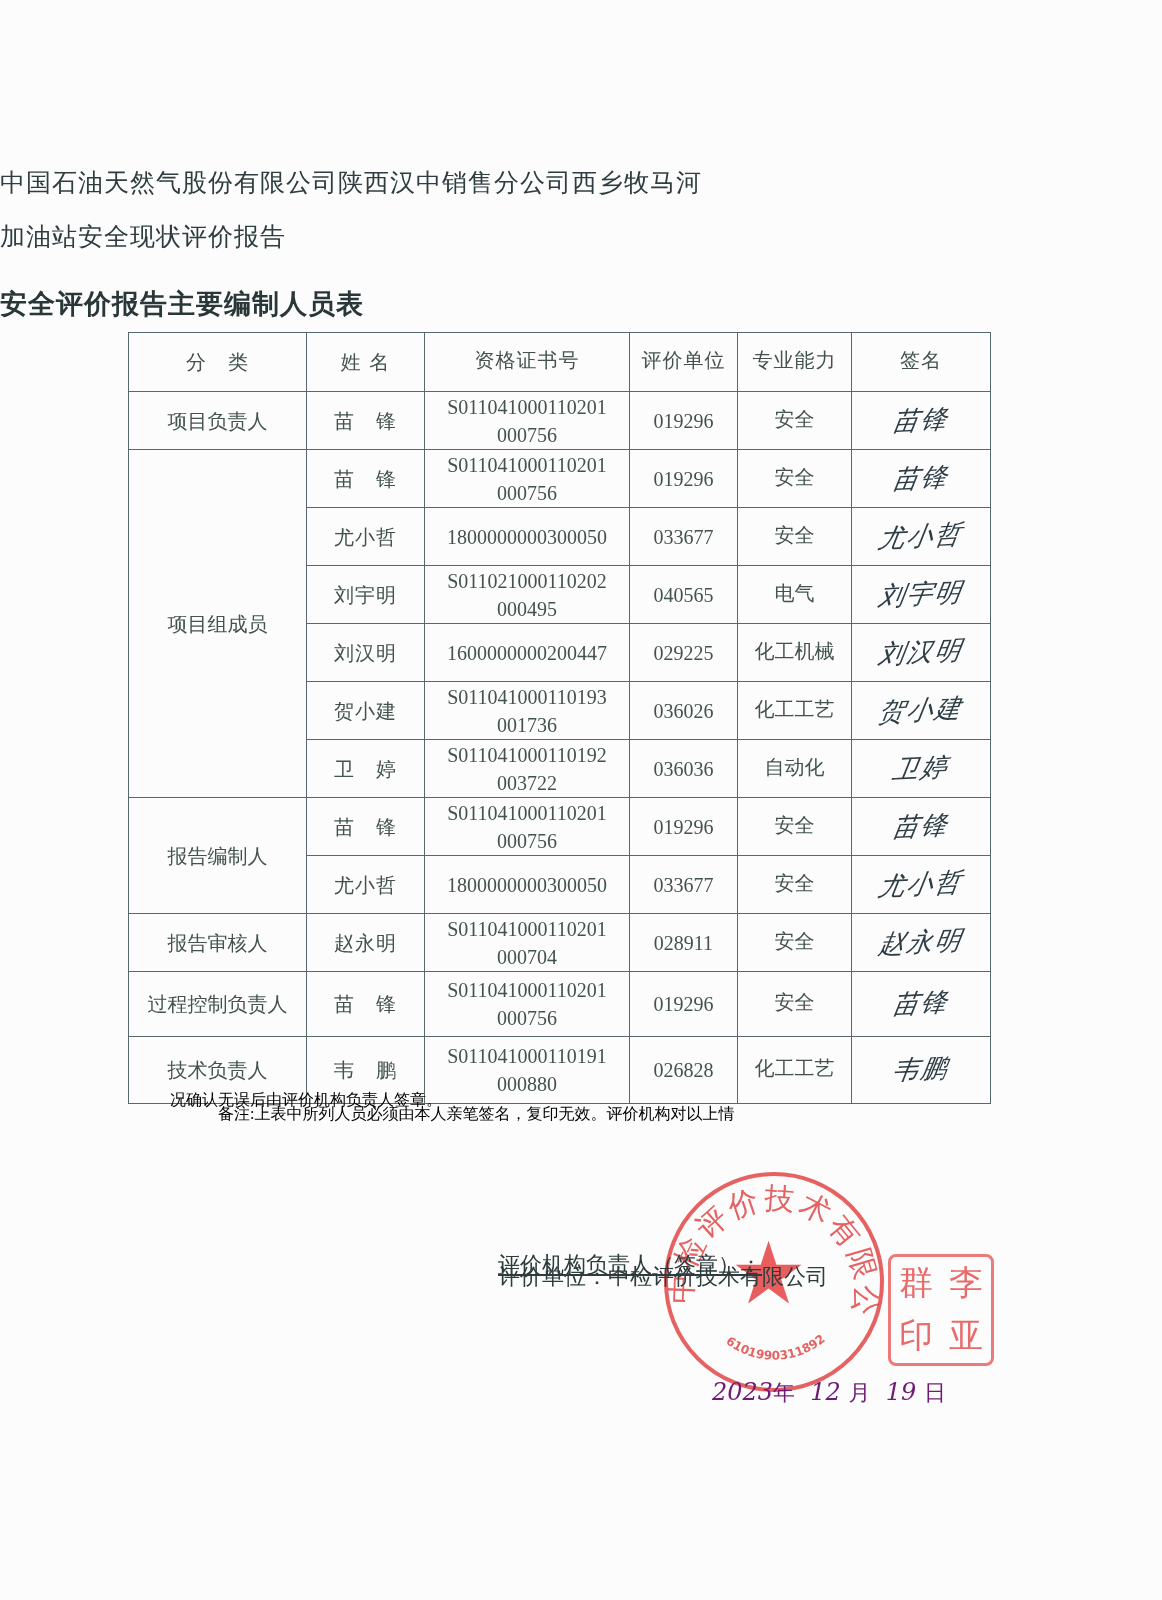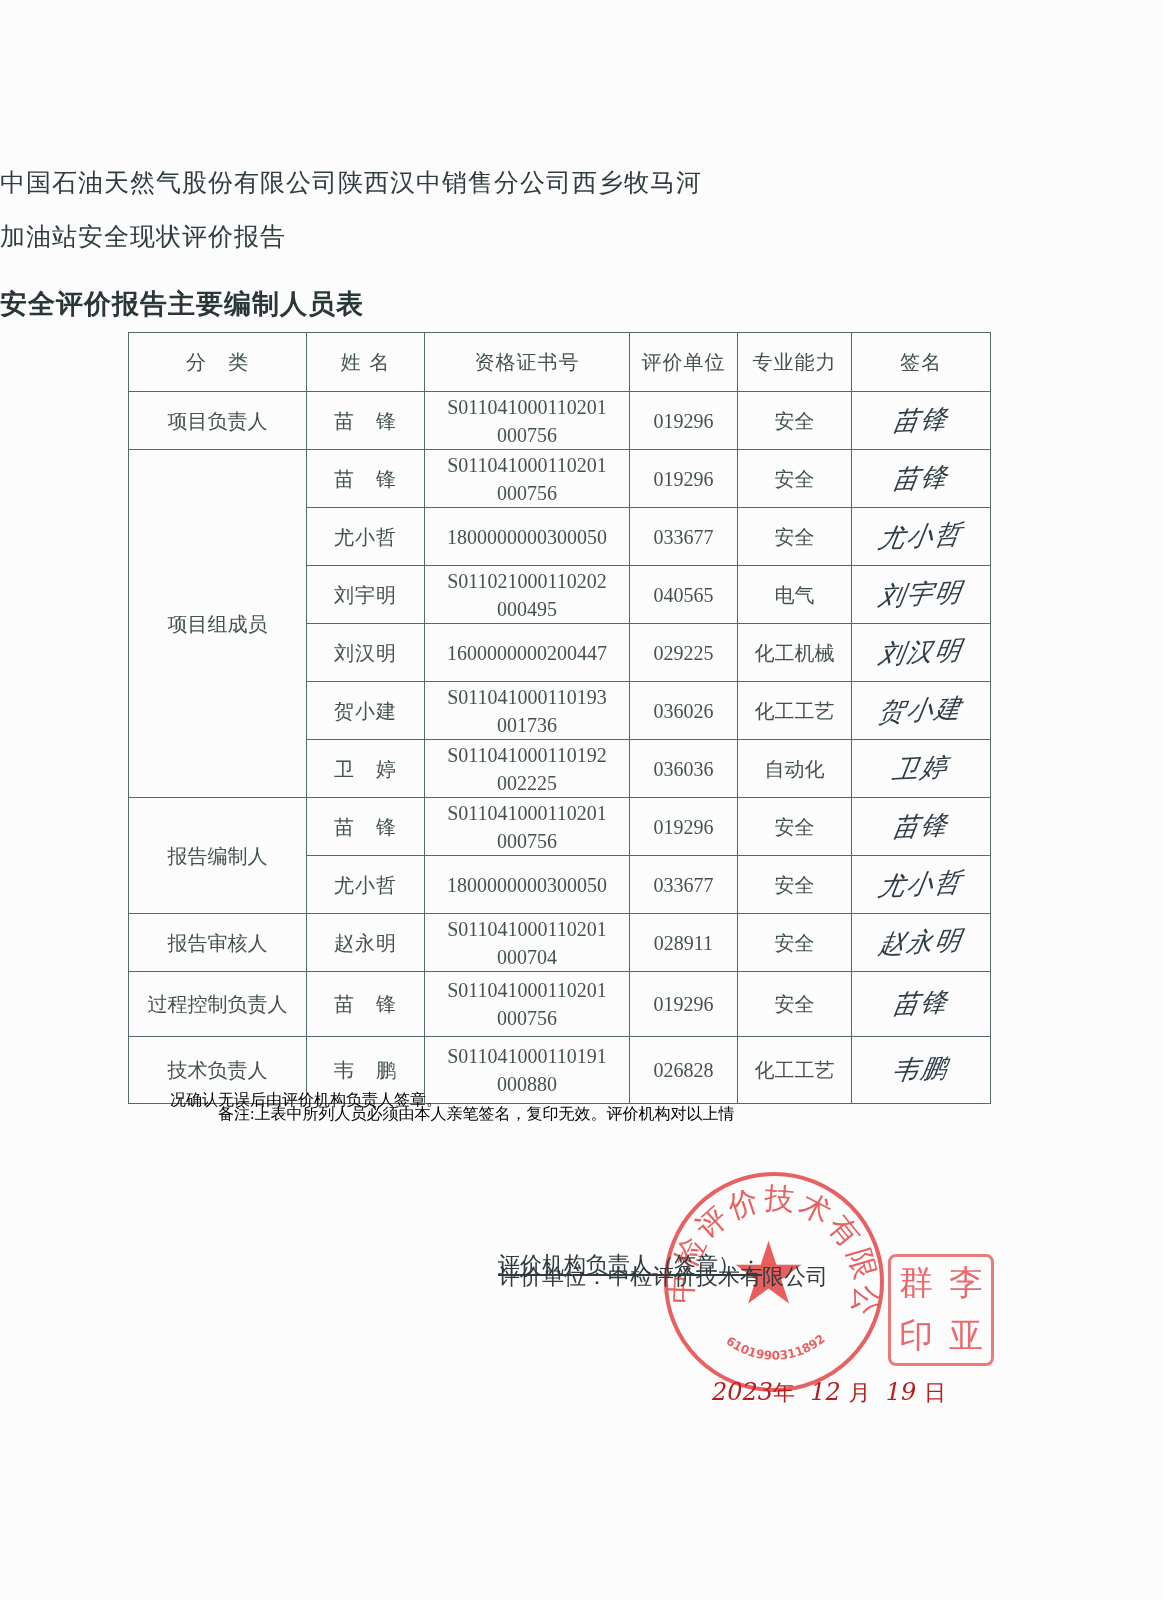--- a/index.html
+++ b/index.html
@@ -27,21 +27,21 @@
     border: 1.5px solid #55696b;
     text-align: center; vertical-align: middle;
     font-weight: normal; font-size: 20px; color: #44524f;
     padding: 0; line-height: 28px;
   }
   table.staff th { height: 58px; letter-spacing: 1px; }
   table.staff td { height: 57px; }
   .cat { font-family: "DejaVu Sans", "Liberation Sans", sans-serif; font-size: 20px; }
   .name { font-family: "DejaVu Sans", "Liberation Sans", sans-serif; letter-spacing: 1px; }
   .num { font-family: "Liberation Serif", "DejaVu Serif", serif; font-size: 21px; }
-  .cap { font-family: Liberation Sans, sans-serif; border-radius: 18px; }
+  .cap { font-family: Liberation Mono, monospace; border-radius: 18px; }
   .sig {
     font-family: "DejaVu Serif", serif; font-style: italic;
     font-size: 26px; color: #2e3d45; transform: rotate(-3deg) skewX(-12deg);
     display: inline-block; letter-spacing: 2px;
   }
 
   .note {
     position: absolute; font-family: Liberation Serif, serif;
     font-size: 16px; color: #000000;
   }
@@ -49,21 +49,21 @@
   #note2 { left: 170px; top: 1090px; }
 
   .org {
     position: absolute; font-family: "DejaVu Sans", "Liberation Sans", sans-serif;
     font-size: 22px; color: #2f3c3e; z-index: 3;
   }
   #org-unit { left: 498px; top: 1262px; }
   #org-head { left: 498px; top: 1250px; text-decoration: underline; }
   #sign-date {
     position: absolute; left: 712px; top: 1378px; z-index: 3;
-    font-family: "DejaVu Serif", serif; font-style: italic; font-size: 24px; color: #b91c1c;
+    font-family: "DejaVu Serif", serif; font-style: italic; font-size: 24px; color: #701a75;
   }
   #sign-date .fixed { font-style: normal; font-family: "DejaVu Sans", sans-serif; font-size: 22px; }
 
   
   .seal-round {
     position: absolute; left: 664px; top: 1172px; width: 212px; height: 212px;
     border: 4px solid rgba(226,70,70,0.85); border-radius: 50%; z-index: 2;
   }
   .seal-round .star {
     position: absolute; left: 62px; top: 54px; font-size: 86px; line-height: 86px;
@@ -164,21 +164,21 @@
           <div>001736</div>
         </td>
         <td class="num">036026</td>
         <td class="cap">化工工艺</td>
         <td><span class="sig">贺小建</span></td>
       </tr>
       <tr>
         <td class="name">卫　婷</td>
         <td class="num">
           <div>S011041000110192</div>
-          <div>002225</div>
+          <div>003722</div>
         </td>
         <td class="num">036036</td>
         <td class="cap">自动化</td>
         <td><span class="sig">卫婷</span></td>
       </tr>
       <tr>
         <td rowspan="2" class="cat">报告编制人</td>
         <td class="name">苗　锋</td>
         <td class="num">
           <div>S011041000110201</div>

